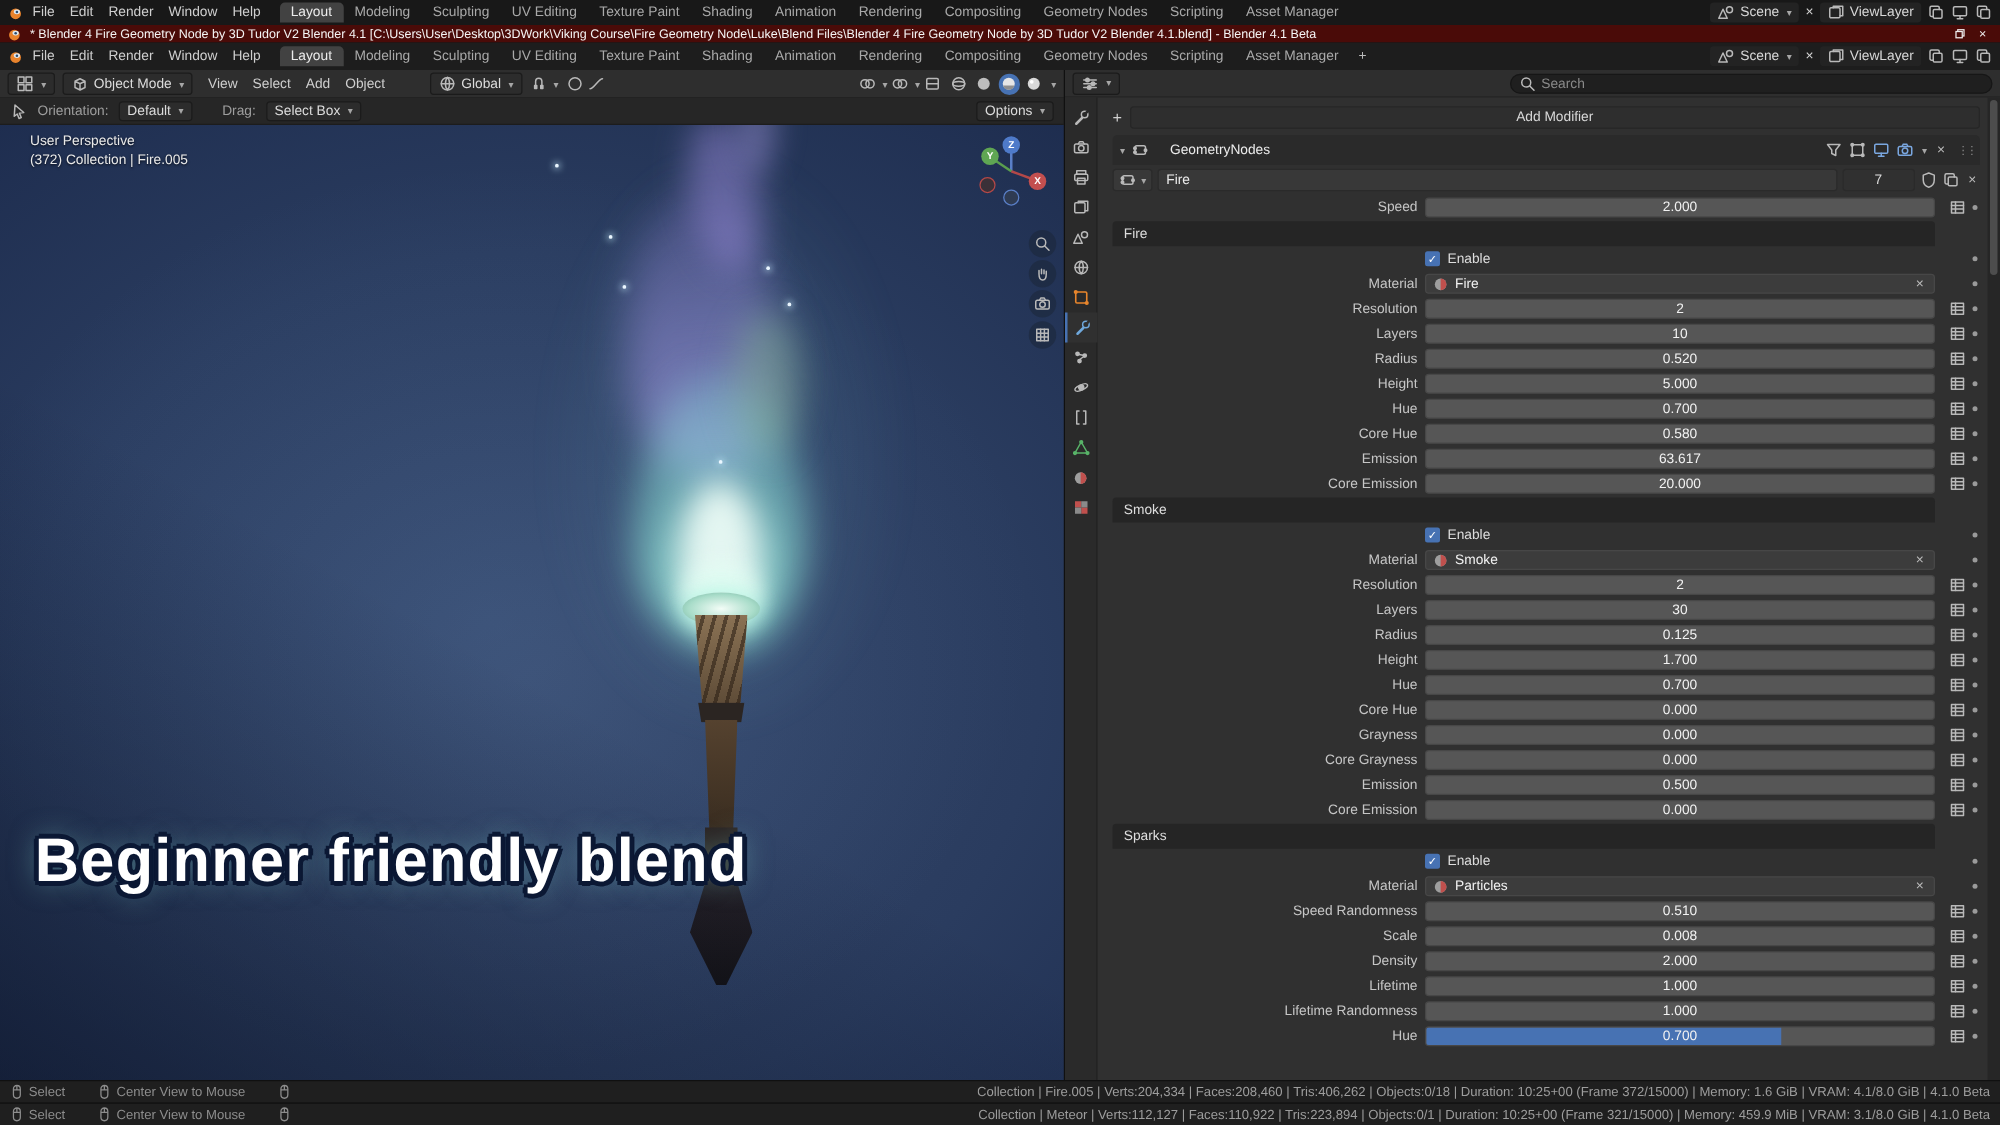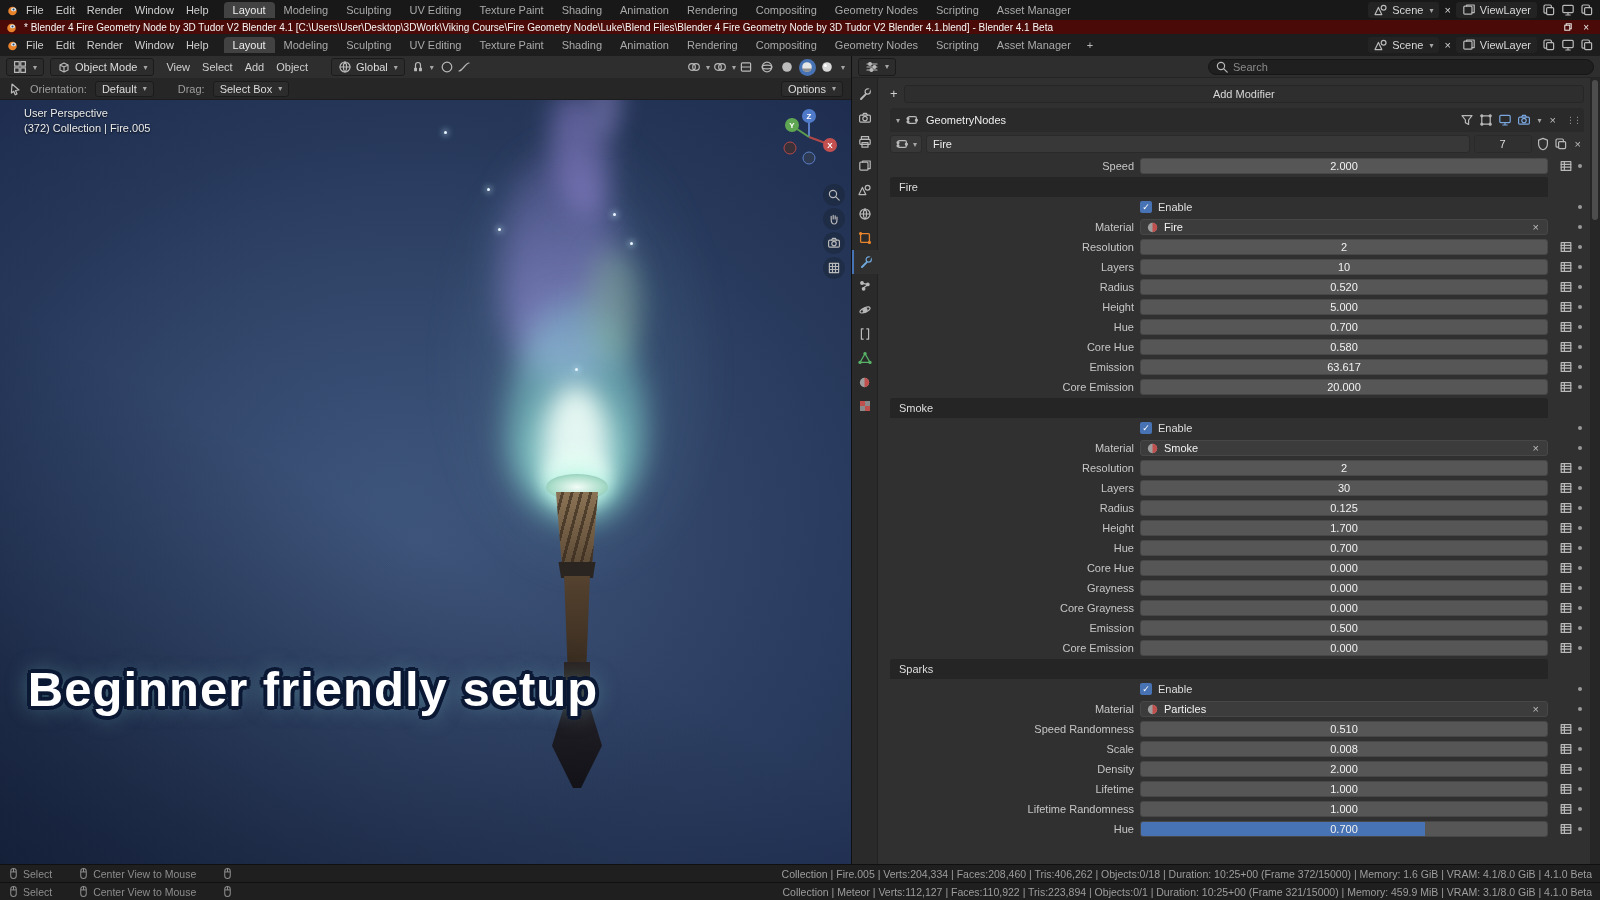--- a/index.html
+++ b/index.html
@@ -71,21 +71,21 @@
 .props-body{flex:1;display:flex;min-height:0}
 .tabstrip{width:26px;background:#2a2a2a;border-right:1px solid #222;display:flex;flex-direction:column;align-items:center;padding-top:4px}
 .tabcell{width:26px;height:24px;display:flex;align-items:center;justify-content:center}
 .tabcell.active{background:#303030;border-left:2px solid #4772b3}
 .panel{flex:1;padding:4px 6px 0 12px;min-width:0}
 .vscroll{width:10px;background:#262626}
 .vscroll .thumb{margin:2px;height:140px;border-radius:4px;background:#4d4d4d}
 .addmod-row{height:24px;display:flex;align-items:center;gap:6px}
 .addmod-btn{flex:1;height:18px;background:#2e2e2e;border:1px solid #262626;border-radius:3px;display:flex;align-items:center;justify-content:center;color:#d8d8d8}
 .mod-header{height:24px;background:#2a2a2a;border-radius:4px 4px 0 0;display:flex;align-items:center;gap:5px;padding:0 4px;margin-top:2px}
-.mod-name{color:#ececec;margin-left:2px}
+.mod-name{color:#ececec;margin-left:12px}
 .dragdots{color:#8f8f8f;font-size:9px;letter-spacing:-2px;margin-left:2px}
 .xbtn{color:#bdbdbd;padding:0 3px}
 .nodetree-row{height:24px;display:flex;align-items:center;gap:4px;padding:2px 0}
 .nt-browse{display:flex;align-items:center;gap:2px;background:#383838;border:1px solid #2a2a2a;border-radius:3px;height:18px;padding:0 4px}
 .nt-field{flex:1;display:flex;align-items:center;gap:5px;background:#383838;border:1px solid #2a2a2a;border-radius:3px;height:18px;padding:0 6px;color:#ececec}
 .nt-users{width:58px;height:18px;background:#303030;border:1px solid #2a2a2a;border-radius:3px;display:flex;align-items:center;justify-content:center;color:#dcdcdc}
 .prow{height:20px;display:flex;align-items:center}
 .plabel{width:250px;text-align:right;padding-right:6px;color:#c6c6c6;white-space:nowrap}
 .pvalue{flex:1;height:16px;background:#565656;border:1px solid #474747;border-radius:3px;display:flex;align-items:center;justify-content:center;color:#f2f2f2;position:relative;overflow:hidden}
 .pvalue .val{position:relative;z-index:1}
@@ -293,21 +293,21 @@
           </span>
         <span>Object Mode</span>
         <span class="chevt">▾</span>
       </span>
       <nav class="vpmenus" id="vp-menus">
           <span class="menu-item">View</span>
           <span class="menu-item">Select</span>
           <span class="menu-item">Add</span>
           <span class="menu-item">Object</span>
         </nav>
-      <span class="dd" style="margin-left:11px">
+      <span class="dd" style="margin-left:24px">
         <span class="ico">
             <svg width="14" height="14" viewBox="0 0 14 14" fill="none" stroke="#b9b9b9" stroke-width="1.2" stroke-linecap="round" stroke-linejoin="round">
               <circle cx="7" cy="7" r="5"></circle>
               <path d="M2 7 H12 M7 2 C4.8 4 4.8 10 7 12 C9.2 10 9.2 4 7 2"></path>
             </svg>
           </span>
         <span>Global</span>
         <span class="chevt">▾</span>
       </span>
       <span class="togglegrp">
@@ -481,21 +481,21 @@
       <span class="navbtn" style="top:157px">
           <span class="ico">
             <svg width="14" height="14" viewBox="0 0 14 14" fill="none" stroke="#b9b9b9" stroke-width="1.2" stroke-linecap="round" stroke-linejoin="round">
               <rect x="2.4" y="2.4" width="9.2" height="9.2"></rect>
               <path d="M2.4 5.5 H11.6 M2.4 8.5 H11.6 M5.5 2.4 V11.6 M8.5 2.4 V11.6"></path>
             </svg>
           </span>
         </span>
 
       <div class="caption">
-        <div>Beginner friendly setup</div>
+        <div>Beginner friendly blend</div>
       </div>
     </div>
   </div>
 
   <div class="props-col">
     <div class="props-header">
       <span class="dd">
         <span class="ico">
             <svg width="14" height="14" viewBox="0 0 14 14" fill="none" stroke="#b9b9b9" stroke-width="1.2" stroke-linecap="round" stroke-linejoin="round">
               <path d="M2 4 H12 M2 7 H12 M2 10 H12"></path>

